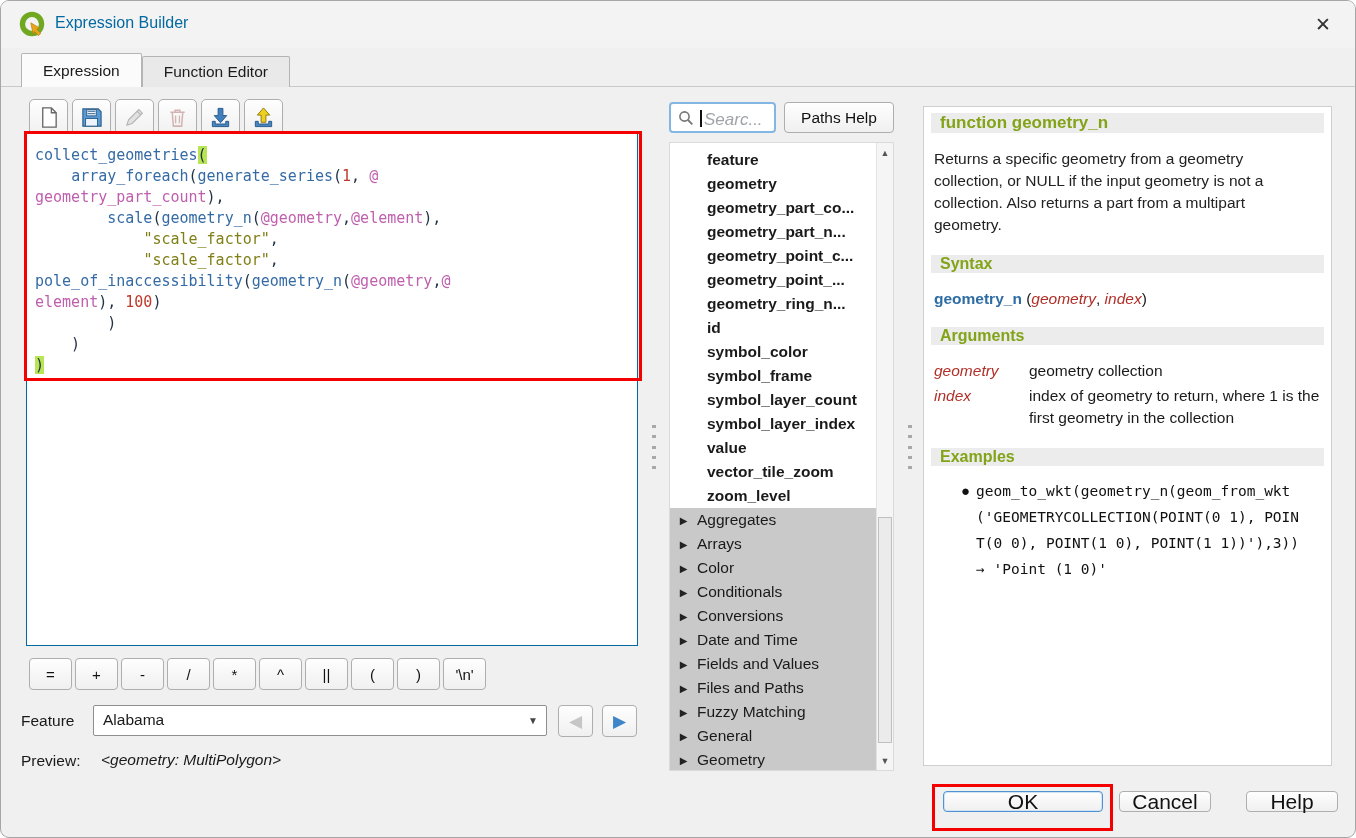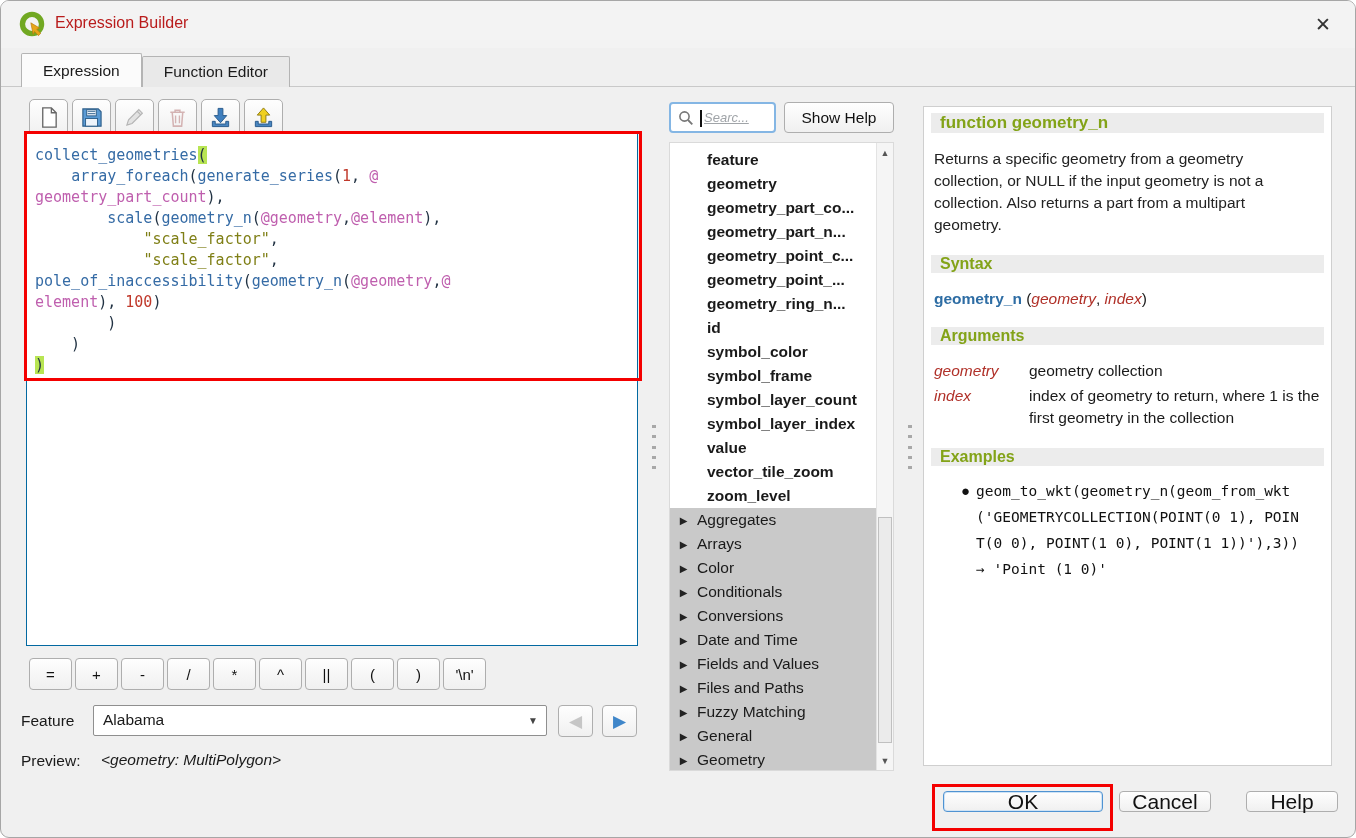--- a/index.html
+++ b/index.html
@@ -3,21 +3,21 @@
 <meta charset="utf-8">
 <style>
   * { box-sizing: border-box; margin: 0; padding: 0; }
   html,body { width:1356px; height:838px; background:#ffffff; font-family:"Liberation Sans",sans-serif; }
   .window { position:absolute; left:0; top:0; width:1356px; height:838px; background:#f0f0f0;
             border:1px solid #a6a6a6; border-radius:9px; overflow:hidden; color:#1a1a1a; }
 
   
   .titlebar { position:absolute; left:0; top:0; right:0; height:47px; background:#f3f3f3; }
   .qgis-logo { position:absolute; left:17px; top:9px; width:28px; height:28px; }
-  .win-title { position:absolute; left:54px; top:13px; font-size:16px; color:#b91c1c; }
+  .win-title { position:absolute; left:54px; top:13px; font-size:16px; color:#0369a1; }
   .close-btn { position:absolute; right:12px; top:7px; width:40px; height:32px; display:flex;
                align-items:center; justify-content:center; font-size:19px; font-weight:300; color:#333; cursor:default; }
 
   
   .tabbar { position:absolute; left:20px; top:52px; height:34px; display:flex; align-items:flex-end; z-index:2; }
   .tab { border:1px solid #b4b4b4; border-bottom:none; border-radius:2px 2px 0 0; padding:0 21px;
          font-size:15.5px; white-space:nowrap; }
   .tab.active { background:#fbfbfb; height:34px; line-height:33px; position:relative; z-index:3; }
   .tab.inactive { background:#e9e9e9; height:31px; line-height:30px; }
   .pane-line { position:absolute; left:0; top:85px; right:0; border-top:1px solid #c9c9c9; }
@@ -61,21 +61,21 @@
   .prev-btn { left:557px; color:#c6c6c6; }
   .next-btn { left:601px; color:#3f86c9; }
   .preview-label { position:absolute; left:20px; top:751px; font-size:15.5px; }
   .preview-value { position:absolute; left:100px; top:750px; font-size:15.5px; font-style:italic; }
 
   
   .search-box { position:absolute; left:668px; top:101px; width:107px; height:31px; background:#fff;
                 border:2px solid #84b6e4; border-radius:4px; }
   .search-box svg { position:absolute; left:7px; top:6px; width:16px; height:16px; }
   .search-caret { position:absolute; left:29px; top:6px; width:1.5px; height:17px; background:#111; }
-  .search-ph { position:absolute; left:33px; top:6px; font-size:13px; font-style:italic; color:#a0a4a8;text-decoration:underline; }
+  .search-ph { position:absolute; left:33px; top:6px; font-size:17px; font-style:italic; color:#a0a4a8; }
   .showhelp-btn { position:absolute; left:783px; top:101px; width:110px; height:31px; border:1px solid #aeaeae;
                   border-radius:4px; background:linear-gradient(#fefefe,#f0f0f0); font-size:15.5px; color:#111;
                   display:flex; align-items:center; justify-content:center; }
 
   .fn-list { position:absolute; left:668px; top:141px; width:225px; height:629px; background:#fff;
              border:1px solid #dadada; overflow:hidden; }
   .fl-item { height:24px; line-height:24px; padding-left:37px; font-weight:bold; font-size:15.5px;
              width:208px; white-space:nowrap; }
   .fl-items { padding-top:5px; }
   .fl-group { height:24px; width:208px; background:#c9c9c9; display:flex; align-items:center; font-size:15.5px; }
@@ -227,21 +227,21 @@
     </div>
 
   <div class="search-box">
     <svg viewBox="0 0 16 16">
         <circle cx="6.5" cy="6.5" r="4.6" fill="none" stroke="#777" stroke-width="1.6"></circle>
         <line x1="10" y1="10" x2="14.3" y2="14.3" stroke="#777" stroke-width="1.8"></line>
       </svg>
     <span class="search-caret"></span>
     <span class="search-ph">Searc...</span>
   </div>
-  <div class="showhelp-btn">Show Help</div>
+  <div class="showhelp-btn">Paths Help</div>
 
   <div class="fn-list">
     <div class="fl-items">
         <div class="fl-item">feature</div>
         <div class="fl-item">geometry</div>
         <div class="fl-item">geometry_part_co...</div>
         <div class="fl-item">geometry_part_n...</div>
         <div class="fl-item">geometry_point_c...</div>
         <div class="fl-item">geometry_point_...</div>
         <div class="fl-item">geometry_ring_n...</div>

